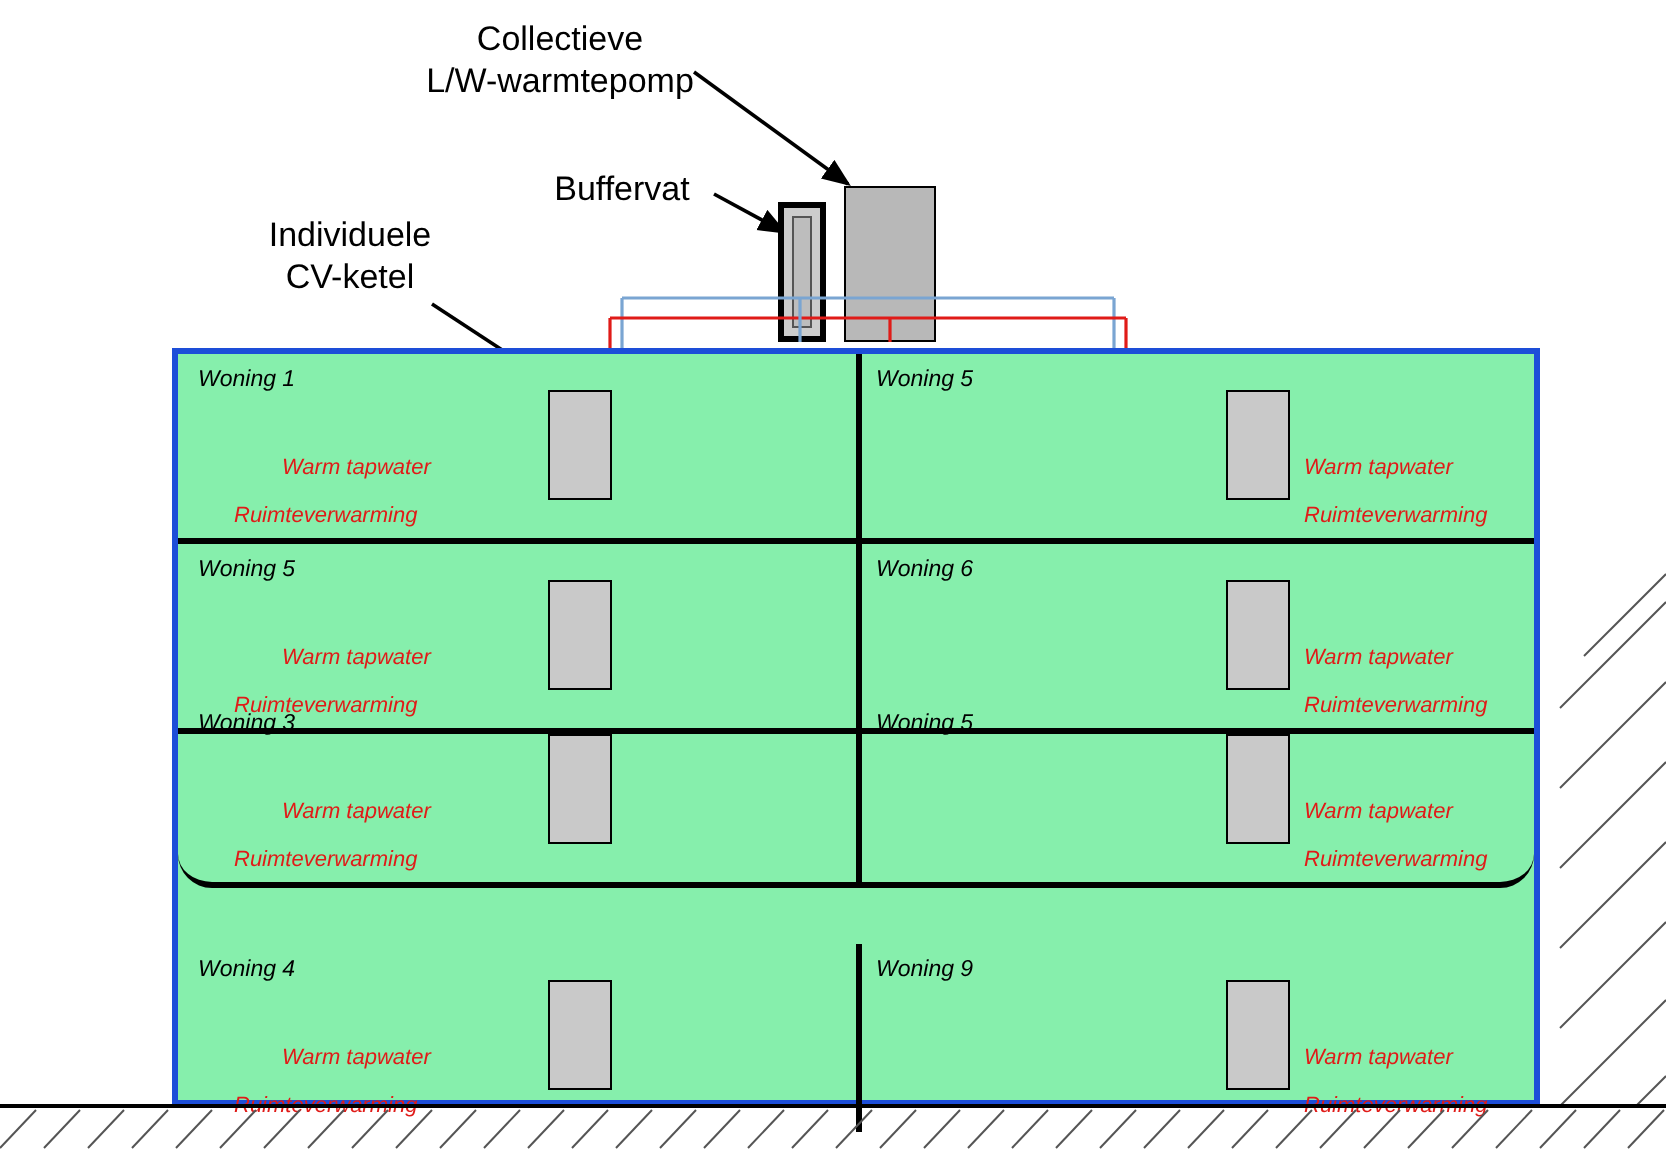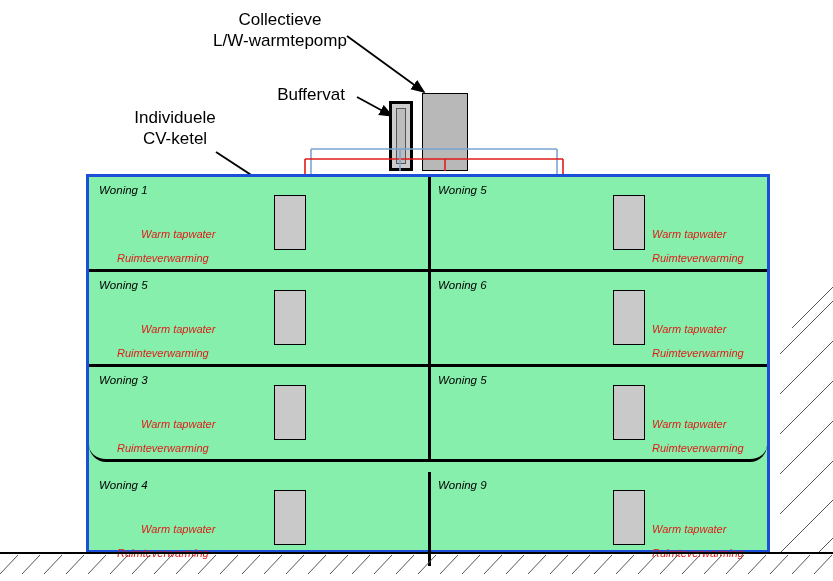--- a/index.html
+++ b/index.html
@@ -276,21 +276,21 @@
         <div class="pipe-label room">Ruimteverwarming</div>
       </div>
       <div class="unit right">
         <div class="unit-label">Woning 6</div>
         <div class="boiler"></div>
         <div class="pipe-label tap">Warm tapwater</div>
         <div class="pipe-label room">Ruimteverwarming</div>
       </div>
     </div>
 
-    <div class="floor" style="top:190px;border-radius:17px;">
+    <div class="floor" style="top:172px;border-radius:17px;">
       <div class="mid-wall"></div>
       <div class="unit left">
         <div class="unit-label">Woning 3</div>
         <div class="boiler"></div>
         <div class="pipe-label tap">Warm tapwater</div>
         <div class="pipe-label room">Ruimteverwarming</div>
       </div>
       <div class="unit right">
         <div class="unit-label">Woning 5</div>
         <div class="boiler"></div>

